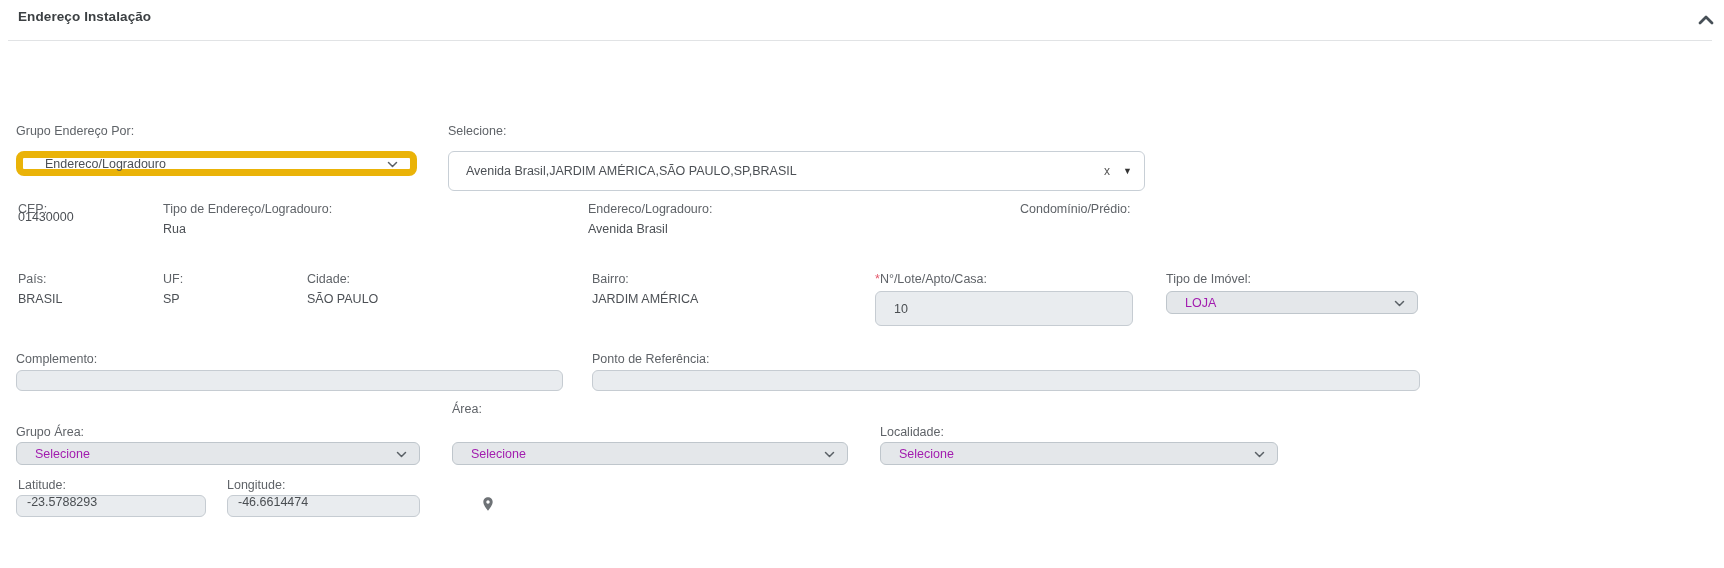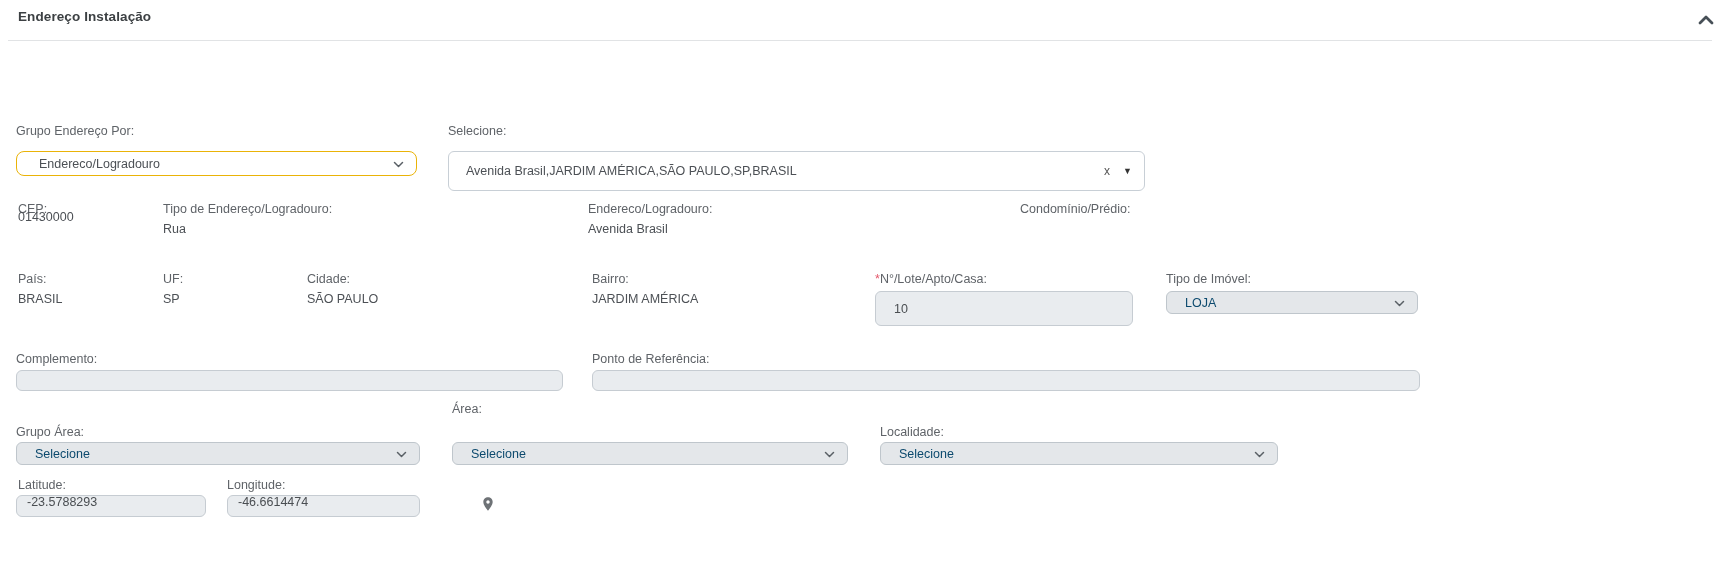--- a/index.html
+++ b/index.html
@@ -17,26 +17,26 @@
   .req { color:#e4566a; }
 
   .cb-row { display:flex; align-items:center; gap:7px; }
   .cb-label { font-size:13px; color:#566067; white-space:nowrap; }
   .checkbox { width:14px; height:14px; border-radius:2px; background:#d8dadd; border:1.5px solid #bcbec1;
               display:flex; align-items:center; justify-content:center; }
   .checkbox svg { visibility:hidden; }
   .checkbox.checked { background:#cfe3f8; border-color:#5f6b76; }
   .checkbox.checked svg { visibility:visible; }
 
-  .sel-white { background:#fff; border:1px solid #eab308; border-radius:8px; display:flex; align-items:center;
+  .sel-white { background:#fff; border:7px solid #eab308; border-radius:8px; display:flex; align-items:center;
                font-size:12.5px; color:#4c5055; padding:0 12px 0 22px; height:25px; }
   .combo { background:#fff; border:1px solid #c8cfd6; border-radius:6px; display:flex; align-items:center;
            font-size:12.5px; color:#4c5055; padding:0 12px 0 17px; height:40px; }
   .sel-gray { background:#e4e7ea; border:1px solid #bfc6cc; border-radius:6px; display:flex; align-items:center;
-              font-size:12.5px; color:#0c4a6e; padding:0 12px 0 18px; height:23px; }
+              font-size:12.5px; color:#a21caf; padding:0 12px 0 18px; height:23px; }
   .grow { flex:1 1 auto; overflow:hidden; text-overflow:ellipsis; white-space:nowrap; }
 
   .inp { background:#e9ecef; border:1px solid #c6ccd2; border-radius:6px; font-size:12.5px; color:#4a4e52;
          font-family:"Liberation Sans","DejaVu Sans",sans-serif; outline:none; }
   .inp.pad-lg { padding:0 8px 0 18px; }
   .inp.pad-sm { padding:0 8px 8px 10px; }
 
   .x-clear { font-size:12px; color:#555; line-height:1; margin-right:13px; }
   .caret { font-size:9px; color:#333; line-height:1; }
   .chev-svg { flex:0 0 auto; }

